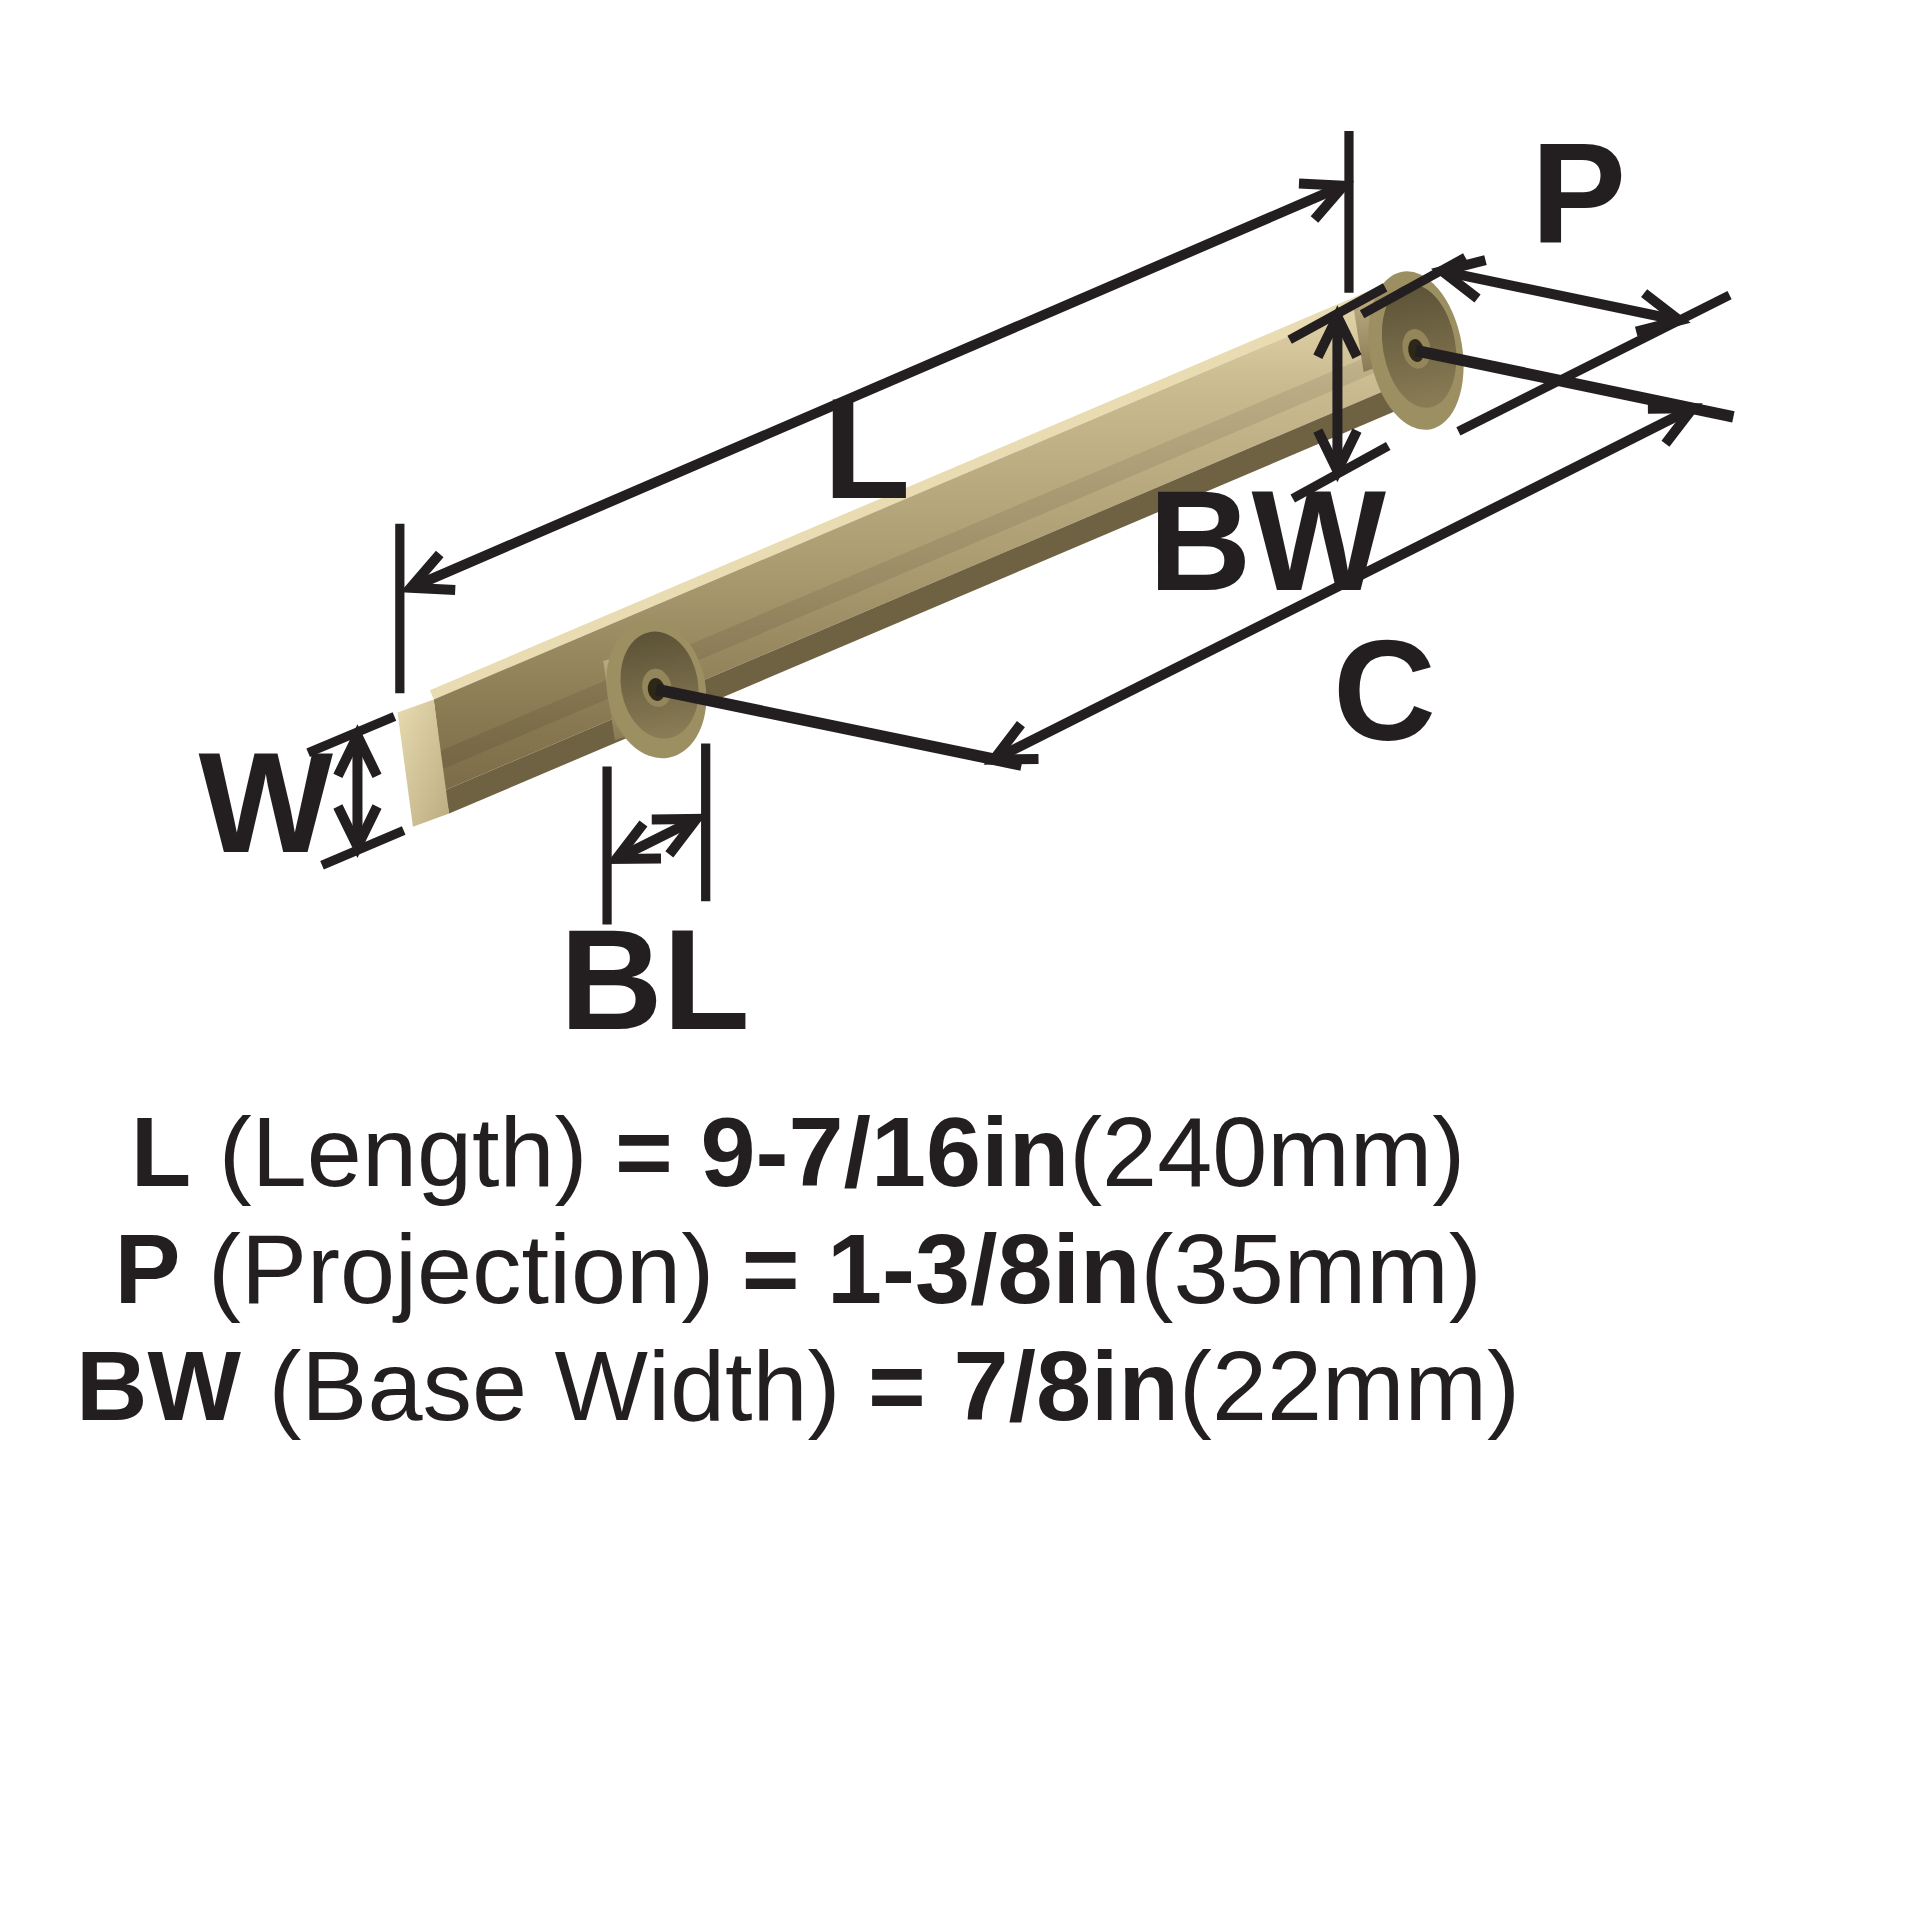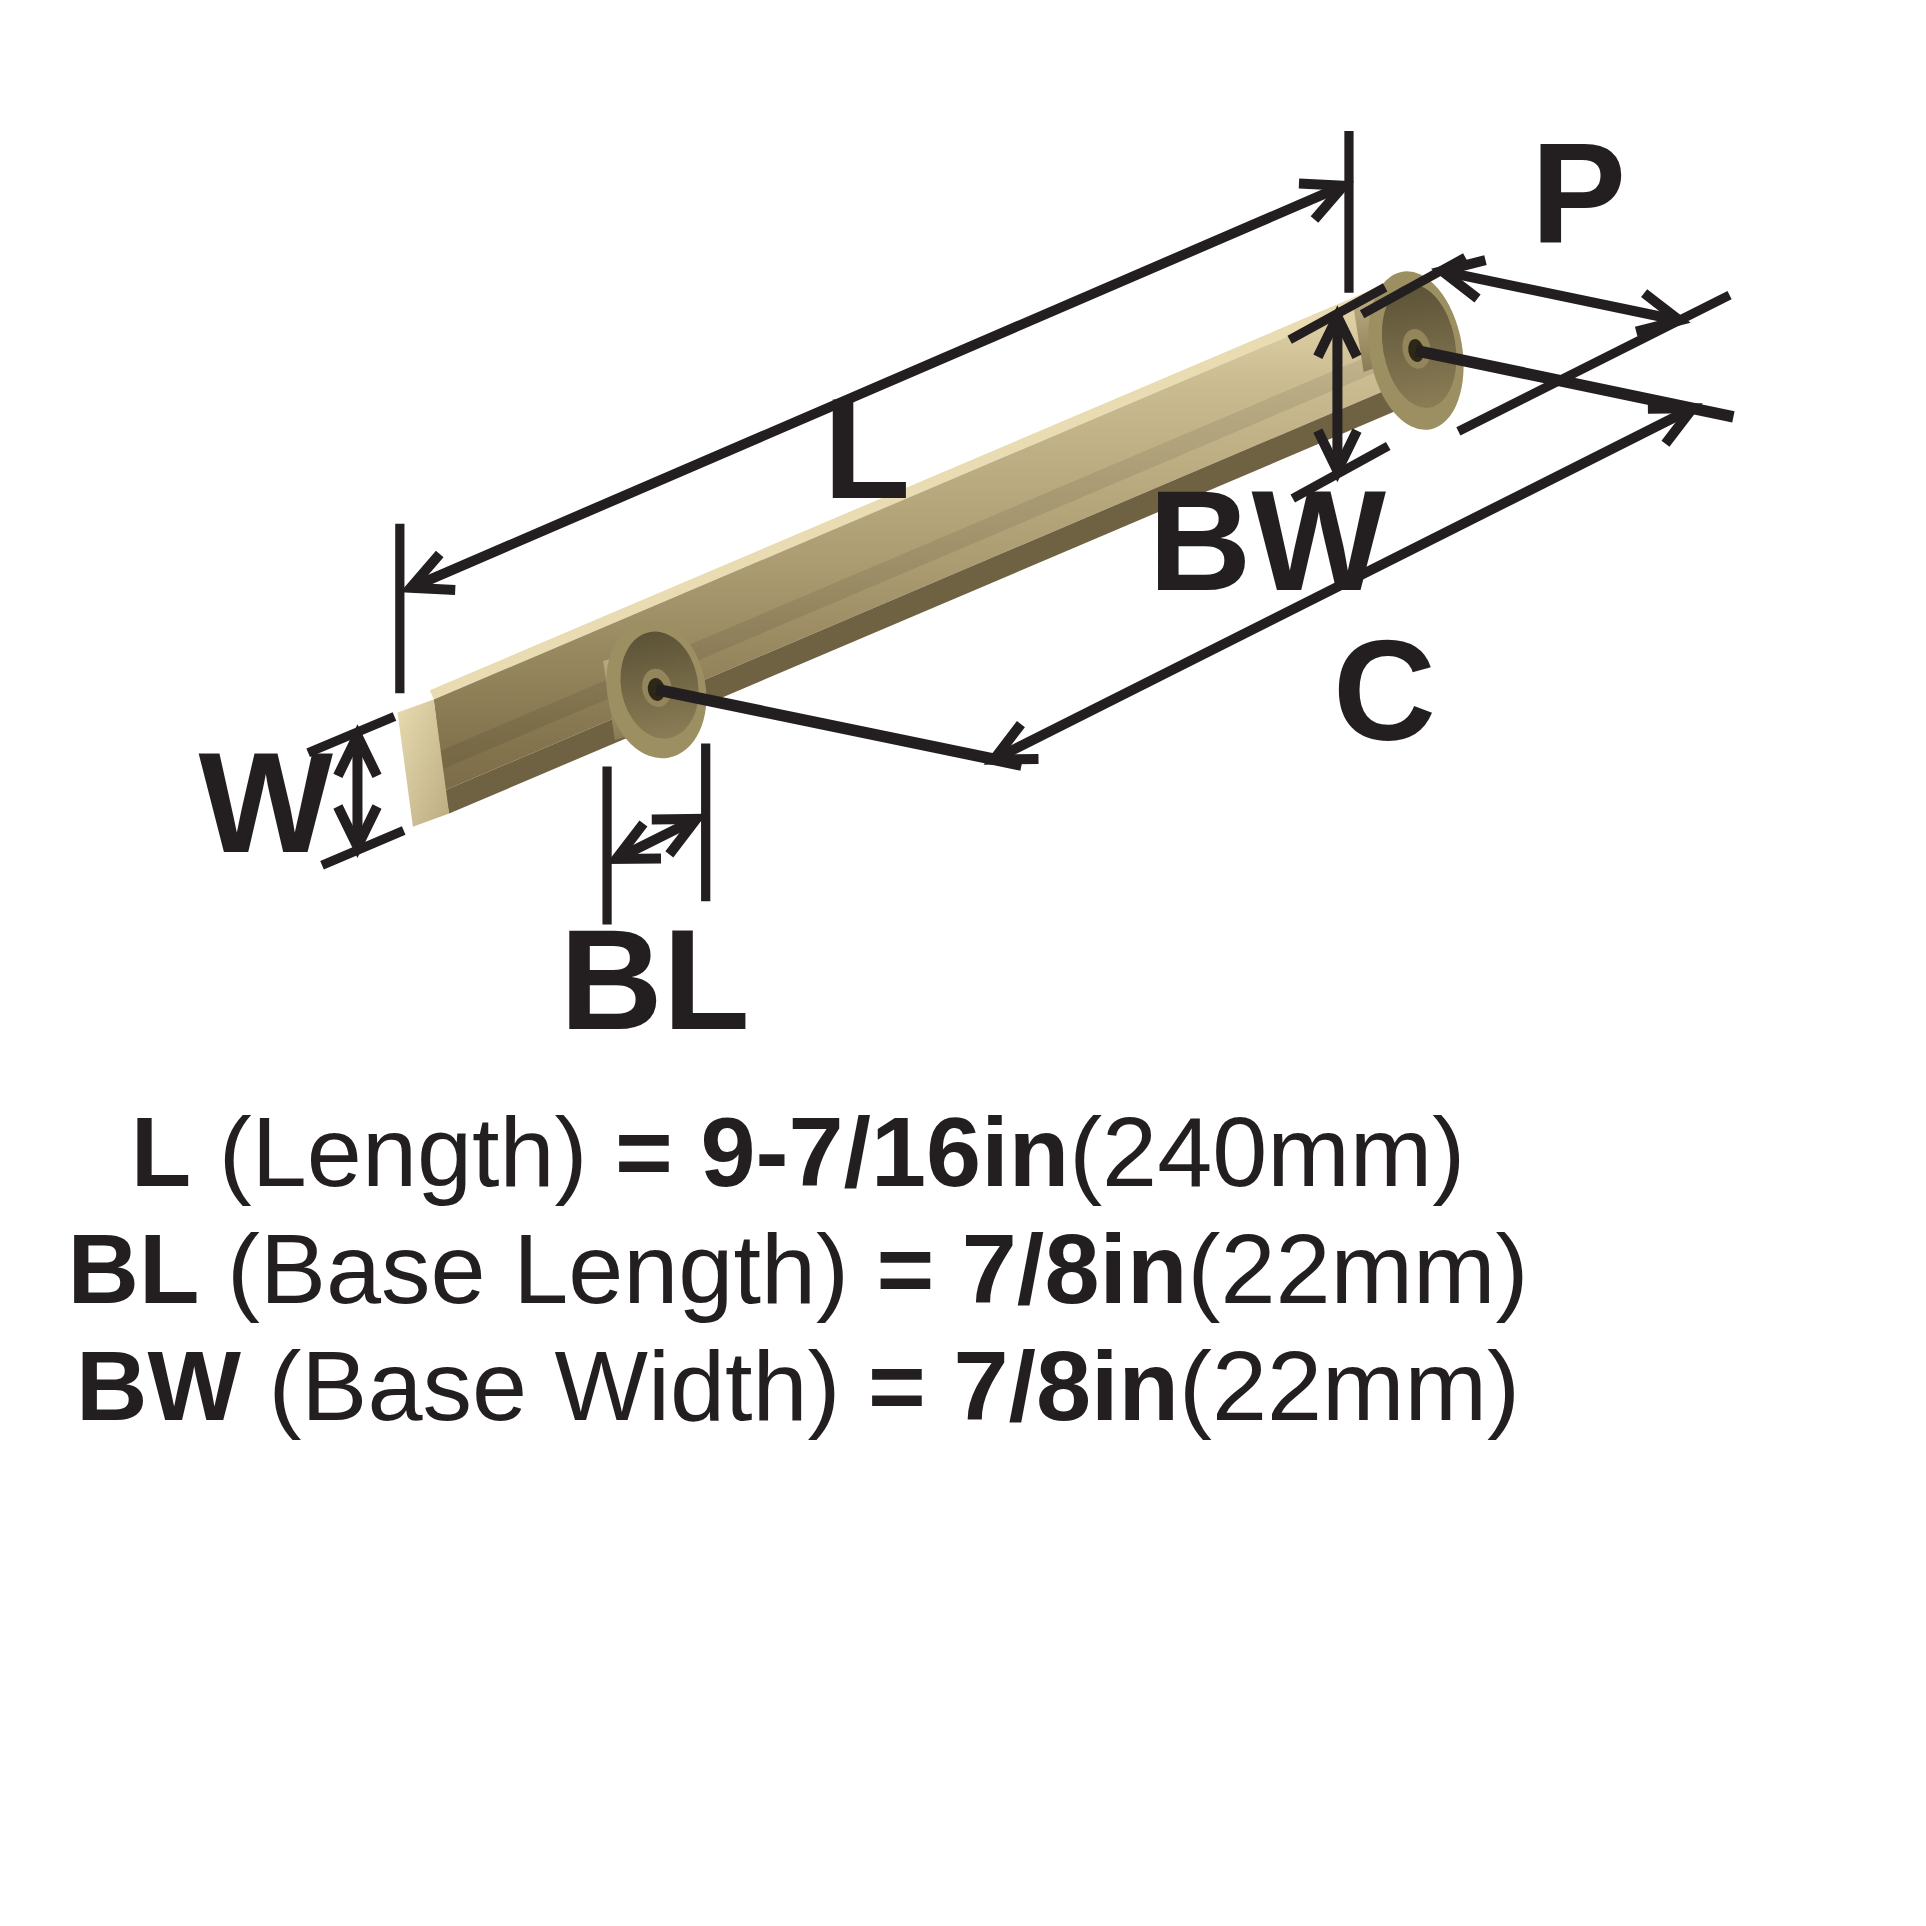--- a/index.html
+++ b/index.html
@@ -136,18 +136,18 @@
       <path stroke-width="12" d="M1678,647 L1802,579"></path>
       <path d="M1736,411 L1736,611"></path>
       <path d="M1710.6,463.1 L1736,411 L1761.4,463.1"></path>
       <path d="M1710.6,558.9 L1736,611 L1761.4,558.9"></path>
       <text class="dim-label" x="1645" y="766" stroke="none" fill="#231f20">BW</text>
     </g>
   </svg>
 
   <div class="specs">
     <div class="spec-line"><b>L</b> <span>(Length)</span> <b>=</b> <b>9-7/16in</b><span>(240mm)</span></div>
-    <div class="spec-line"><b>BL</b> <span>(Base Length)</span> <b>=</b> <b>7/8in</b><span>(22mm)</span></div>
+    <div class="spec-line"><b>P</b> <span>(Projection)</span> <b>=</b> <b>1-3/8in</b><span>(35mm)</span></div>
     <div class="spec-line"><b>BW</b> <span>(Base Width)</span> <b>=</b> <b>7/8in</b><span>(22mm)</span></div>
   </div>
 
 </div>
 
 
 </body></html>

